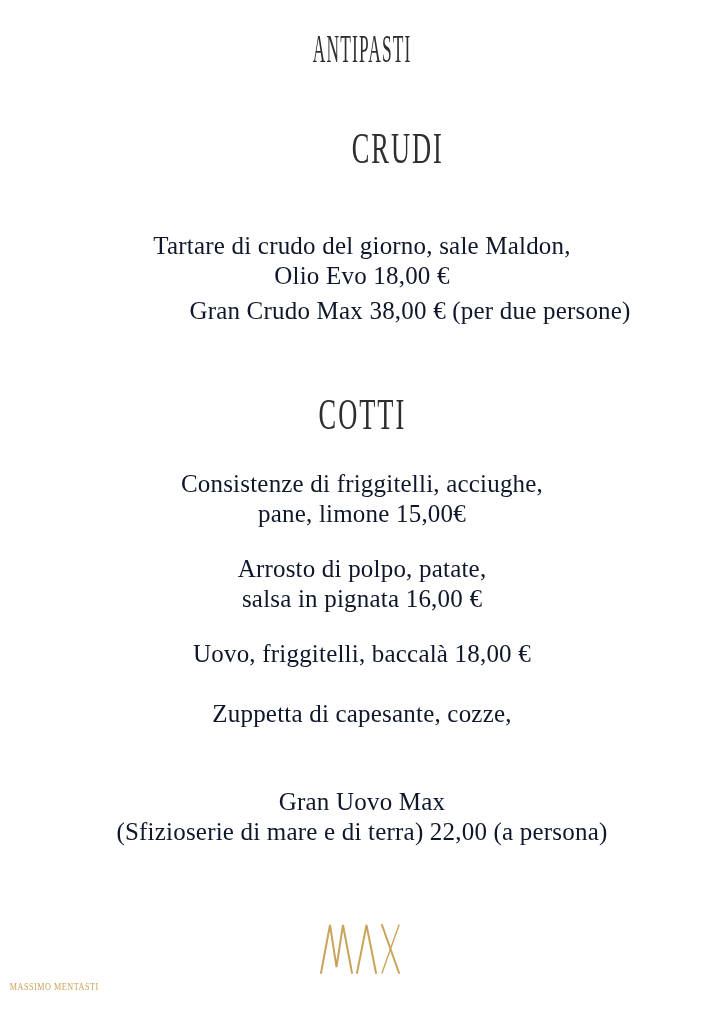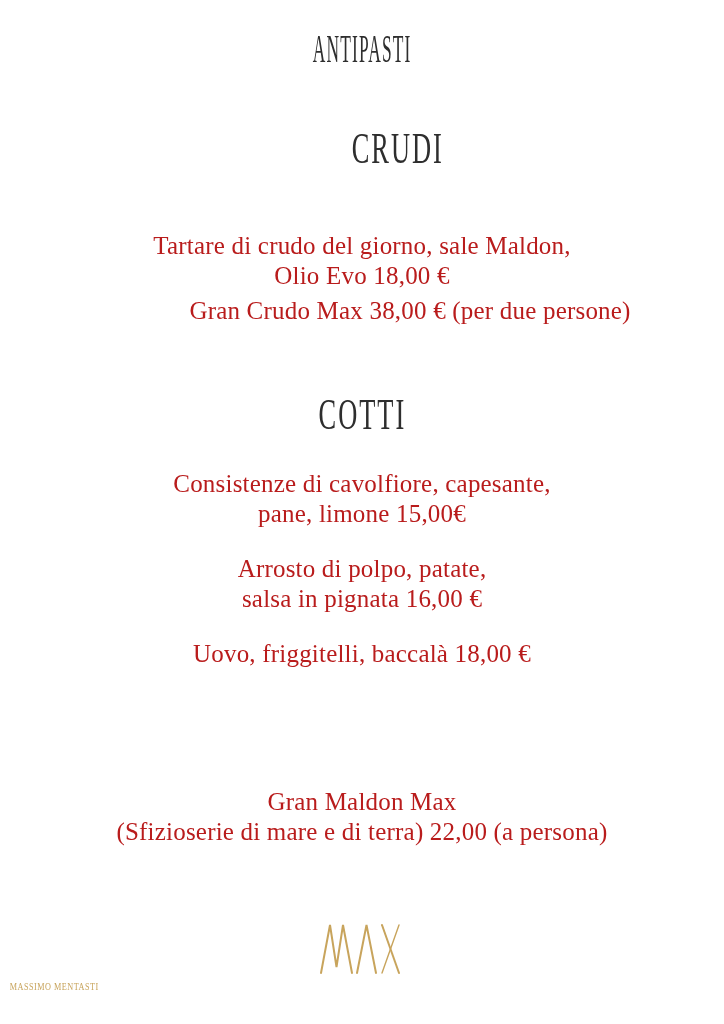--- a/index.html
+++ b/index.html
@@ -34,21 +34,21 @@
   }
   .h-section {              
     font-size: 40px;
     letter-spacing: 3px;
     transform: scale(0.66, 1.12);
   }
   .body-text {
     font-size: 25px;
     line-height: 30px;
     letter-spacing: 0.2px;
-    color: #b91c1c;
+    color: #0f172a;
   }
   .logo-wrap { text-align: left; }
   .logo-svg { display: block; margin: 0 auto; }
   .logo-subtext {
     display: inline-block;
     margin-top: 2px;
     font-size: 10px;
     letter-spacing: 0.6px;
     transform: scale(0.82, 1);
     transform-origin: center top;
@@ -82,38 +82,39 @@
 
   <div class="block body-text" style="top: 296px; padding-left: 48px;">
     <div>Gran Crudo Max 38,00 € (per due persone)</div>
   </div>
 
   <div class="block" style="top: 388px;">
     <span class="display h-section">COTTI</span>
   </div>
 
   <div class="block body-text" style="top: 469px;">
-    <div>Consistenze di cavolfiore, capesante,</div>
+    <div>Consistenze di friggitelli, acciughe,</div>
     <div>pane, limone 15,00€</div>
   </div>
 
   <div class="block body-text" style="top: 554px;">
     <div>Arrosto di polpo, patate,</div>
     <div>salsa in pignata 16,00 €</div>
   </div>
 
   <div class="block body-text" style="top: 639px;">
     <div>Uovo, friggitelli, baccalà 18,00 €</div>
   </div>
 
   <div class="block body-text" style="top: 699px;">
+    <div>Zuppetta di capesante, cozze,</div>
   </div>
 
   <div class="block body-text" style="top: 787px;">
-    <div>Gran Maldon Max</div>
+    <div>Gran Uovo Max</div>
     <div>(Sfizioserie di mare e di terra) 22,00 (a persona)</div>
   </div>
 
   <div class="block logo-wrap" style="top: 922px;">
     <span class="sr-only">MAX</span>
     <svg class="logo-svg" width="88" height="54" viewBox="0 0 88 54" fill="none" stroke="#c8a45c" stroke-width="2" stroke-linecap="round">
 
       <polyline points="3,51 12,3 18.5,45 25,3 34,51" stroke-width="2"></polyline>
 
       <polyline points="39,51 48.5,3 58,51" stroke-width="2"></polyline>

